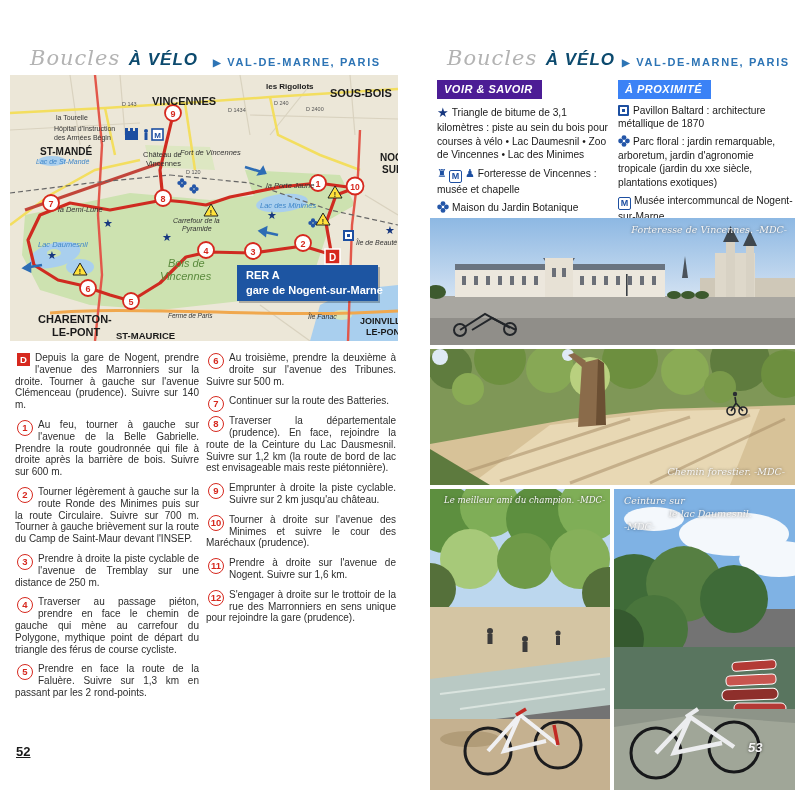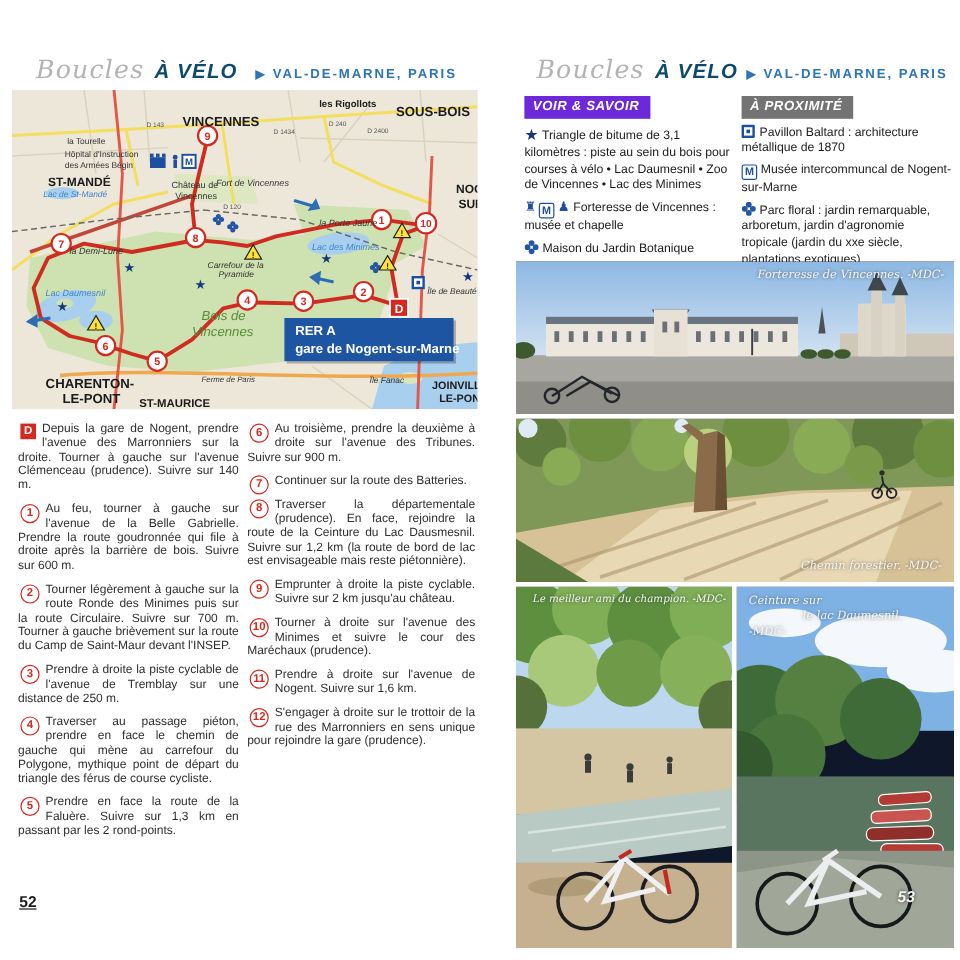--- a/index.html
+++ b/index.html
@@ -30,37 +30,37 @@
 
   .pagenum-left{position:absolute;left:16px;top:744px;font-size:13px;font-weight:bold;color:#1a1a1a;text-decoration:underline;}
   .pagenum-right{position:absolute;left:748px;top:740px;font-size:13px;font-weight:bold;color:#f2f2f2;text-shadow:0 0 3px rgba(0,0,0,.6);font-style:italic;}
 
   
   .info{position:absolute;top:80px;font-size:10.2px;line-height:1.34;color:#1a1a1a;}
   .info-voir{left:437px;width:174px;}
   .info-prox{left:618px;width:176px;}
   .info-bar{display:inline-block;color:#fff;font-weight:bold;font-style:italic;font-size:11px;
       padding:2px 9px 2px 7px;letter-spacing:.5px;margin-bottom:5px;}
-  .bar-black{background:#6d28d9;}
-  .bar-blue{background:#737373;}
+  .bar-black{background:#4c1d95;}
+  .bar-blue{background:#3b82f6;}
   .info-item{margin-bottom:4px;}
   .icon-star{color:#16377f;font-size:13px;vertical-align:-1px;margin-right:3px;}
   .icon-castle{color:#1d4fa1;font-size:11px;margin-right:2px;}
   .icon-statue{color:#1d4fa1;font-size:11px;margin-right:3px;}
   .icon-m{display:inline-block;width:11px;height:11px;background:#fff;border:1.6px solid #1d4fa1;
       color:#1d4fa1;font-weight:bold;font-size:9px;text-align:center;line-height:11px;border-radius:2px;
       vertical-align:-2px;margin-right:3px;}
   .icon-sq{display:inline-block;width:11px;height:11px;background:#1d4fa1;border-radius:1px;
       vertical-align:-2px;margin-right:4px;position:relative;}
   .icon-sq::before{content:"";position:absolute;left:2px;top:2px;width:7px;height:7px;background:#fff;}
   .icon-sq::after{content:"";position:absolute;left:4px;top:4px;width:3px;height:3px;background:#1d4fa1;}
   .icon-floral{display:inline-block;width:12px;height:12px;vertical-align:-2px;margin-right:3px;}
 
   
-  .photo{position:absolute;overflow:hidden;background:#0f172a;}
+  .photo{position:absolute;overflow:hidden;background:#737373;}
   .photo1{left:430px;top:218px;width:365px;height:127px;}
   .photo2{left:430px;top:349px;width:365px;height:136px;}
   .photo3{left:430px;top:489px;width:180px;height:301px;}
   .photo4{left:614px;top:489px;width:181px;height:301px;}
   .caption{position:absolute;font-family:"DejaVu Serif",serif;font-style:italic;color:#f5f5f5;
       font-size:9.5px;text-shadow:0 0 3px rgba(0,0,0,.55);white-space:nowrap;}
 </style>
 </head>
 <body>
 
@@ -298,21 +298,21 @@
 <div class="col col1">
   <div class="step"><span class="badge-d">D</span><span>Depuis la gare de Nogent, prendre l'avenue des Marronniers sur la droite. Tourner à gauche sur l'avenue Clémenceau (prudence). Suivre sur 140 m.</span></div>
   <div class="step"><span class="badge-circle">1</span><span>Au feu, tourner à gauche sur l'avenue de la Belle Gabrielle. Prendre la route goudronnée qui file à droite après la barrière de bois. Suivre sur 600 m.</span></div>
   <div class="step"><span class="badge-circle">2</span><span>Tourner légèrement à gauche sur la route Ronde des Minimes puis sur la route Circulaire. Suivre sur 700 m. Tourner à gauche brièvement sur la route du Camp de Saint-Maur devant l'INSEP.</span></div>
   <div class="step"><span class="badge-circle">3</span><span>Prendre à droite la piste cyclable de l'avenue de Tremblay sur une distance de 250 m.</span></div>
   <div class="step"><span class="badge-circle">4</span><span>Traverser au passage piéton, prendre en face le chemin de gauche qui mène au carrefour du Polygone, mythique point de départ du triangle des férus de course cycliste.</span></div>
   <div class="step"><span class="badge-circle">5</span><span>Prendre en face la route de la Faluère. Suivre sur 1,3 km en passant par les 2 rond-points.</span></div>
 </div>
 
 <div class="col col2">
-  <div class="step"><span class="badge-circle">6</span><span>Au troisième, prendre la deuxième à droite sur l'avenue des Tribunes. Suivre sur 900 m.</span></div>
+  <div class="step"><span class="badge-circle">6</span><span>Au troisième, prendre la deuxième à droite sur l'avenue des Tribunes. Suivre sur 500 m.</span></div>
   <div class="step"><span class="badge-circle">7</span><span>Continuer sur la route des Batteries.</span></div>
   <div class="step"><span class="badge-circle">8</span><span>Traverser la départementale (prudence). En face, rejoindre la route de la Ceinture du Lac Dausmesnil. Suivre sur 1,2 km (la route de bord de lac est envisageable mais reste piétonnière).</span></div>
   <div class="step"><span class="badge-circle">9</span><span>Emprunter à droite la piste cyclable. Suivre sur 2 km jusqu'au château.</span></div>
   <div class="step"><span class="badge-circle">10</span><span>Tourner à droite sur l'avenue des Minimes et suivre le cour des Maréchaux (prudence).</span></div>
   <div class="step"><span class="badge-circle">11</span><span>Prendre à droite sur l'avenue de Nogent. Suivre sur 1,6 km.</span></div>
   <div class="step"><span class="badge-circle">12</span><span>S'engager à droite sur le trottoir de la rue des Marronniers en sens unique pour rejoindre la gare (prudence).</span></div>
 </div>
 
 <div class="pagenum-left">52</div>
 
@@ -334,29 +334,29 @@
             <circle cx="6" cy="9.4" r="2.4"></circle>
             <circle cx="2.6" cy="6" r="2.4"></circle>
             <circle cx="9.4" cy="6" r="2.4"></circle>
           </g>
         </svg></span><span>Maison du Jardin Botanique</span></div>
 </div>
 
 <div class="info info-prox">
   <div class="info-bar bar-blue">À PROXIMITÉ</div>
   <div class="info-item"><span class="icon-sq"></span><span>Pavillon Baltard : architecture métallique de 1870</span></div>
-  <div class="info-item"><span class="icon-m">M</span><span>Musée intercommuncal de Nogent-sur-Marne</span></div>
   <div class="info-item"><span class="icon-floral"><svg width="12" height="12" viewBox="0 0 12 12">
           <g fill="#2456a8">
             <circle cx="6" cy="2.6" r="2.4"></circle>
             <circle cx="6" cy="9.4" r="2.4"></circle>
             <circle cx="2.6" cy="6" r="2.4"></circle>
             <circle cx="9.4" cy="6" r="2.4"></circle>
           </g>
         </svg></span><span>Parc floral : jardin remarquable, arboretum, jardin d'agronomie tropicale (jardin du xxe siècle, plantations exotiques)</span></div>
+  <div class="info-item"><span class="icon-m">M</span><span>Musée intercommuncal de Nogent-sur-Marne</span></div>
 </div>
 
 <div class="photo photo1">
 <svg width="365" height="127" viewBox="0 0 365 127">
   <defs>
         <linearGradient id="sky1" x1="0" y1="0" x2="0" y2="1">
           <stop offset="0" stop-color="#8db8e3"></stop>
           <stop offset="1" stop-color="#d3e2f2"></stop>
         </linearGradient>
       </defs>

